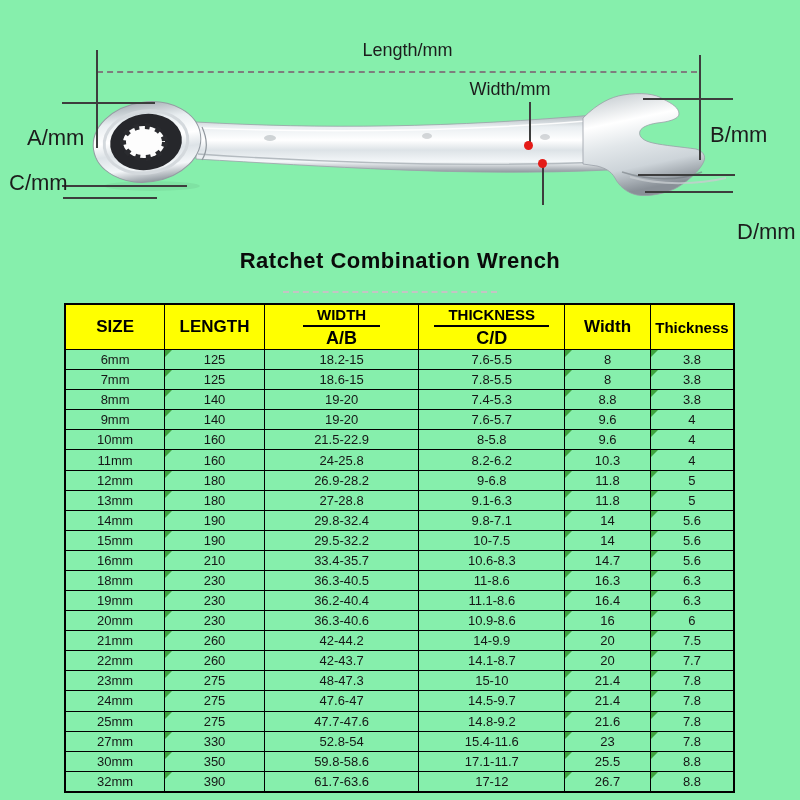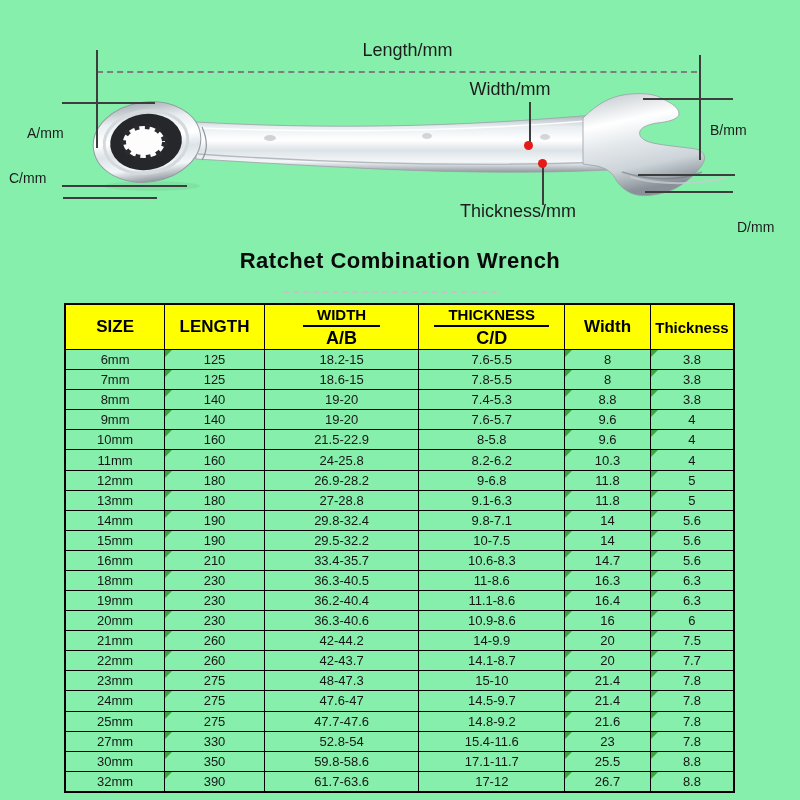--- a/index.html
+++ b/index.html
@@ -4,21 +4,21 @@
 <style>
   html,body{margin:0;padding:0;background:#fff;}
   .page{position:relative;width:800px;height:800px;background:#86efac;overflow:hidden;
         font-family:"Liberation Sans",sans-serif;color:#111;}
 
   
   .ln{position:absolute;background:#3d3d3d;}
   .ln.dashed{background:none;border-top:2px dashed #7e7e7e;height:0;}
   .dlabel{position:absolute;color:#1c1c1c;white-space:nowrap;}
   .dlabel.small{font-size:18px;}
-  .dlabel.big{font-size:14px;}
+  .dlabel.big{font-size:22px;}
   .dot{position:absolute;width:9px;height:9px;border-radius:50%;background:var(--marker-red,#e41b17);}
 
   
   .title{position:absolute;top:248px;left:0;width:800px;text-align:center;
          font-size:22px;font-weight:700;color:#0a0a0a;letter-spacing:.5px;}
   .divider{position:absolute;top:291px;left:283px;width:214px;height:0;
            border-top:2px dashed #c4c4c4;}
 
   
   .spec-wrap{position:absolute;top:303px;left:64px;width:671px;height:490px;}
@@ -99,21 +99,20 @@
   <div class="ln" style="left:638px;top:174px;width:97px;height:1.5px;"></div>
   <div class="ln" style="left:645px;top:191px;width:88px;height:1.5px;"></div>
 
   <div class="ln" style="left:529px;top:102px;width:1.5px;height:41px;"></div>
   <div class="ln" style="left:542px;top:167px;width:1.5px;height:38px;"></div>
   <div class="dot" style="left:524px;top:141px;"></div>
   <div class="dot" style="left:538px;top:159px;"></div>
 
   <div class="dlabel small" style="left:340px;top:40px;width:135px;text-align:center;">Length/mm</div>
   <div class="dlabel small" style="left:450px;top:79px;width:120px;text-align:center;">Width/mm</div>
-  <div class="dlabel small" style="left:448px;top:201px;width:140px;text-align:center;">Thickness/mm</div>
   <div class="dlabel big" style="left:27px;top:125px;">A/mm</div>
   <div class="dlabel big" style="left:710px;top:122px;">B/mm</div>
   <div class="dlabel big" style="left:9px;top:170px;">C/mm</div>
   <div class="dlabel big" style="left:737px;top:171px;margin-top:48px;">D/mm</div>
 
   <div class="title">Ratchet Combination Wrench</div>
   <div class="divider"></div>
 
   <div class="spec-wrap">
     <table class="spec">

